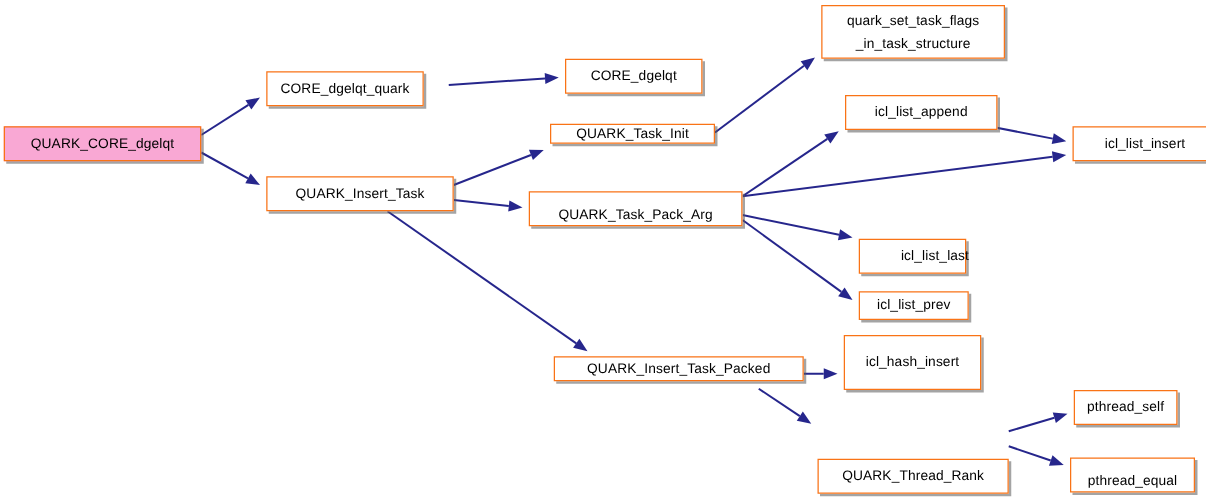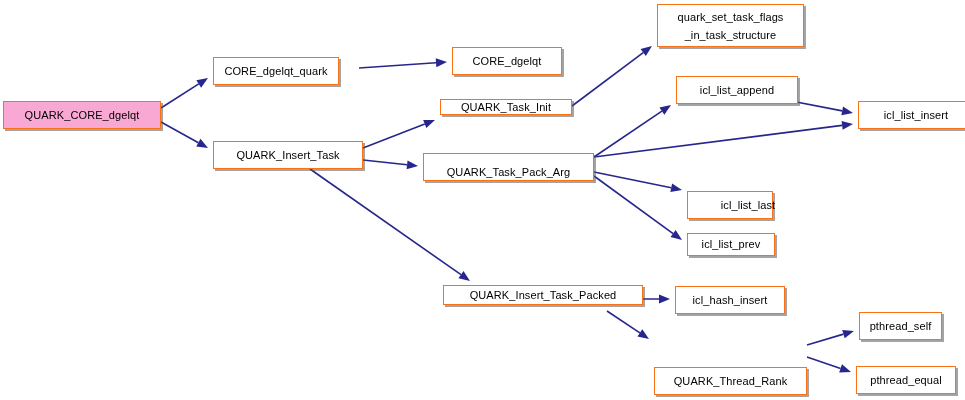--- a/index.html
+++ b/index.html
@@ -126,18 +126,18 @@
       <div class="node" style="left: 452px; top: 47px; width: 110px; height: 28px;"><span class="label">CORE_dgelqt</span></div>
       <div class="node" style="left: 440px; top: 99px; width: 132px; height: 16px;"><span class="label">QUARK_Task_Init</span></div>
       <div class="node" style="left: 423px; top: 153px; width: 171px; height: 28px; align-items: flex-end;"><span class="label">QUARK_Task_Pack_Arg</span></div>
       <div class="node" style="left: 657px; top: 4px; width: 147px; height: 43px;"><span class="label" style="line-height: 18px;">quark_set_task_flags
 _in_task_structure</span></div>
       <div class="node" style="left: 676px; top: 76px; width: 122px; height: 28px;"><span class="label">icl_list_append</span></div>
       <div class="node" style="left: 858px; top: 101px; width: 116px; height: 28px;"><span class="label">icl_list_insert</span></div>
       <div class="node" style="left: 687px; top: 191px; width: 86px; height: 28px; padding-left: 36px;"><span class="label">icl_list_last</span></div>
       <div class="node" style="left: 687px; top: 233px; width: 88px; height: 23px;"><span class="label">icl_list_prev</span></div>
       <div class="node" style="left: 407px; top: 285px; width: 200px; height: 20px; margin-left: 36px;"><span class="label">QUARK_Insert_Task_Packed</span></div>
-      <div class="node" style="left: 675px; top: 286px; width: 110px; height: 28px; text-align: center;"><span class="label">icl_hash_insert</span></div>
+      <div class="node" style="left: 675px; top: 268px; width: 110px; height: 44px; text-align: center;"><span class="label">icl_hash_insert</span></div>
       <div class="node" style="left: 654px; top: 339px; width: 153px; height: 28px; margin-top: 28px;"><span class="label">QUARK_Thread_Rank</span></div>
       <div class="node" style="left: 859px; top: 312px; width: 83px; height: 28px;"><span class="label">pthread_self</span></div>
-      <div class="node" style="left: 856px; top: 366px; width: 100px; height: 28px;"><span class="label">pthread_equal</span></div>
+      <div class="node" style="left: 856px; top: 366px; width: 100px; height: 28px; align-items: flex-end;"><span class="label">pthread_equal</span></div>
     </div>
 </div>
 
 </body></html>

